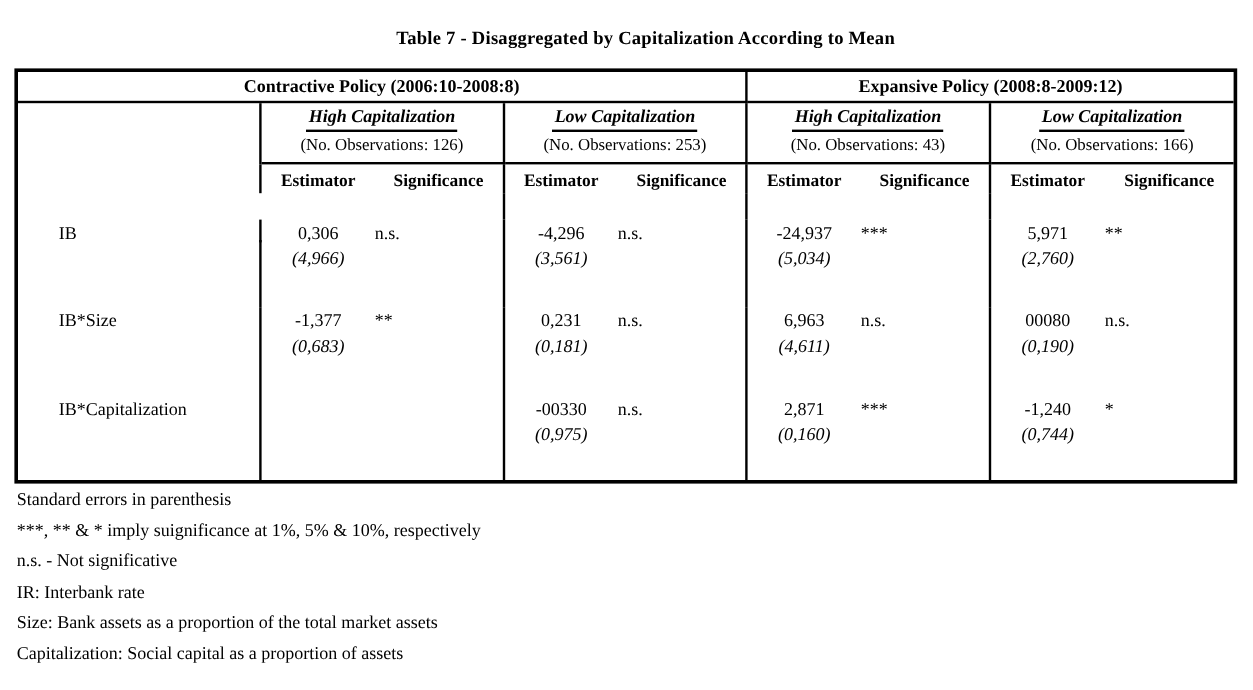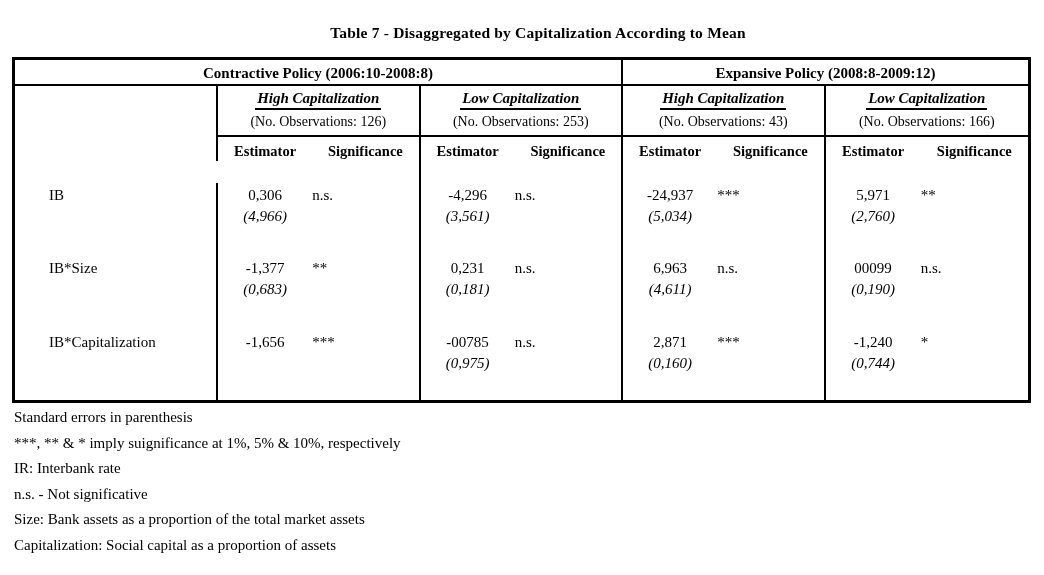--- a/index.html
+++ b/index.html
@@ -155,45 +155,44 @@
     </div>
     <div class="cell data b-r">
       <div class="l1"><span class="w-est est">0,231</span><span class="w-sig sig">n.s.</span></div>
       <div class="l2"><span class="se">(0,181)</span></div>
     </div>
     <div class="cell data b-r">
       <div class="l1"><span class="w-est est">6,963</span><span class="w-sig sig">n.s.</span></div>
       <div class="l2"><span class="se">(4,611)</span></div>
     </div>
     <div class="cell data">
-      <div class="l1"><span class="w-est est">00099</span><span class="w-sig sig">n.s.</span></div>
+      <div class="l1"><span class="w-est est">00080</span><span class="w-sig sig">n.s.</span></div>
       <div class="l2"><span class="se">(0,190)</span></div>
     </div>
 
     <div class="cell row-label b-r">IB*Capitalization</div>
     <div class="cell data b-r">
-      <div class="l1"><span class="w-est est">-1,656</span><span class="w-sig sig">***</span></div>
     </div>
     <div class="cell data b-r">
-      <div class="l1"><span class="w-est est">-00785</span><span class="w-sig sig">n.s.</span></div>
+      <div class="l1"><span class="w-est est">-00330</span><span class="w-sig sig">n.s.</span></div>
       <div class="l2"><span class="se">(0,975)</span></div>
     </div>
     <div class="cell data b-r">
       <div class="l1"><span class="w-est est">2,871</span><span class="w-sig sig">***</span></div>
       <div class="l2"><span class="se">(0,160)</span></div>
     </div>
     <div class="cell data">
       <div class="l1"><span class="w-est est">-1,240</span><span class="w-sig sig">*</span></div>
       <div class="l2"><span class="se">(0,744)</span></div>
     </div>
 
   </div>
 
   <div class="footnotes">
     <div class="footnote">Standard errors in parenthesis</div>
     <div class="footnote">***, ** &amp; * imply suignificance at 1%, 5% &amp; 10%, respectively</div>
+    <div class="footnote">n.s. - Not significative</div>
     <div class="footnote">IR: Interbank rate</div>
-    <div class="footnote">n.s. - Not significative</div>
     <div class="footnote">Size: Bank assets as a proportion of the total market assets</div>
     <div class="footnote">Capitalization: Social capital as a proportion of assets</div>
   </div>
 
 </div>
 
 </body></html>

